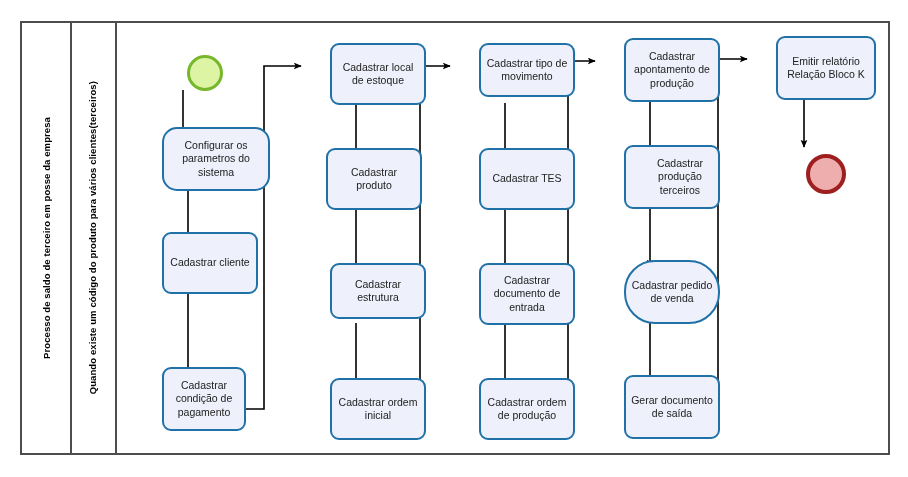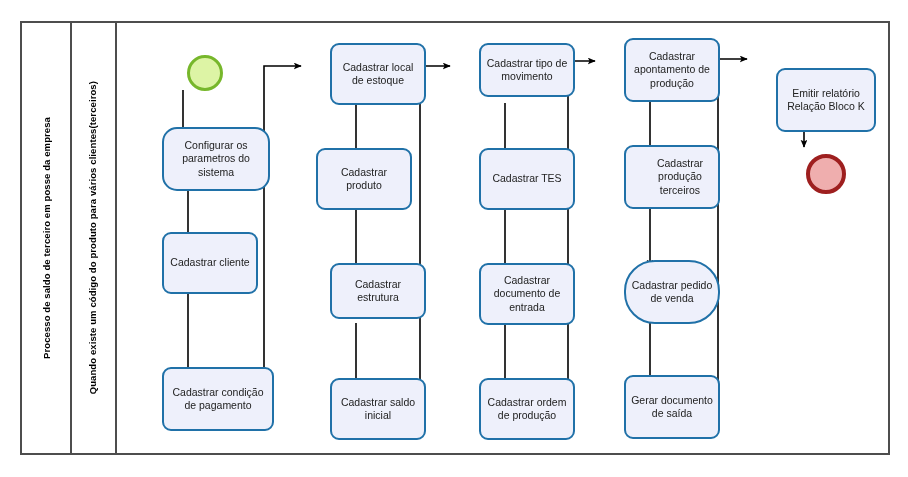--- a/index.html
+++ b/index.html
@@ -141,35 +141,35 @@
     <div id="flow-area">
 
       <div class="event" id="start-event" style="left:72px; top:32px; width:36px; height:36px;"></div>
 
       <div class="task" style="left:47px; top:104px; width:108px; height:64px;border-radius:15px;">
         <span>Configurar os parametros do sistema</span>
       </div>
       <div class="task" style="left:47px; top:209px; width:96px; height:62px;">
         <span>Cadastrar cliente</span>
       </div>
-      <div class="task" style="left:47px; top:344px; width:112px; height:64px;">
+      <div class="task" style="left:47px; top:344px; width:84px; height:64px;">
         <span>Cadastrar condição de pagamento</span>
       </div>
 
       <div class="task" style="left:215px; top:20px; width:96px; height:62px;">
         <span>Cadastrar local de estoque</span>
       </div>
-      <div class="task" style="left:201px; top:125px; width:96px; height:62px;">
+      <div class="task" style="left:211px; top:125px; width:96px; height:62px;">
         <span>Cadastrar produto</span>
       </div>
       <div class="task" style="left:215px; top:240px; width:96px; height:56px;">
         <span>Cadastrar estrutura</span>
       </div>
       <div class="task" style="left:215px; top:355px; width:96px; height:62px;">
-        <span>Cadastrar saldo inicial</span>
+        <span>Cadastrar ordem inicial</span>
       </div>
 
       <div class="task" style="left:364px; top:20px; width:96px; height:54px;">
         <span>Cadastrar tipo de movimento</span>
       </div>
       <div class="task" style="left:364px; top:125px; width:96px; height:62px;">
         <span>Cadastrar TES</span>
       </div>
       <div class="task" style="left:364px; top:240px; width:96px; height:62px;text-align:center;">
         <span>Cadastrar documento de entrada</span>
@@ -184,21 +184,21 @@
       <div class="task" style="left:509px; top:122px; width:96px; height:64px;padding-left:20px;">
         <span>Cadastrar produção terceiros</span>
       </div>
       <div class="task" style="left:509px; top:237px; width:96px; height:64px;border-radius:31px;">
         <span>Cadastrar pedido de venda</span>
       </div>
       <div class="task" style="left:509px; top:352px; width:96px; height:64px;">
         <span>Gerar documento de saída</span>
       </div>
 
-      <div class="task" style="left:661px; top:13px; width:100px; height:64px;margin-top:32px;">
+      <div class="task" style="left:661px; top:13px; width:100px; height:64px;">
         <span>Emitir relatório Relação Bloco K</span>
       </div>
 
       <div class="event" id="end-event" style="left:691px; top:131px; width:40px; height:40px;"></div>
 
     </div>
   </div>
 
   <svg id="connectors" viewBox="0 0 908 477" width="908" height="477">
     <defs>

